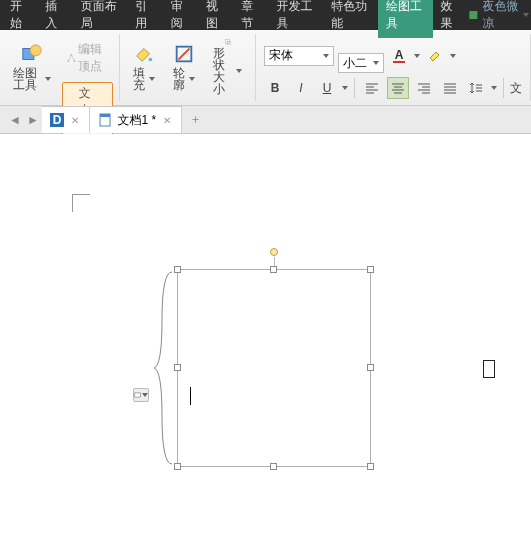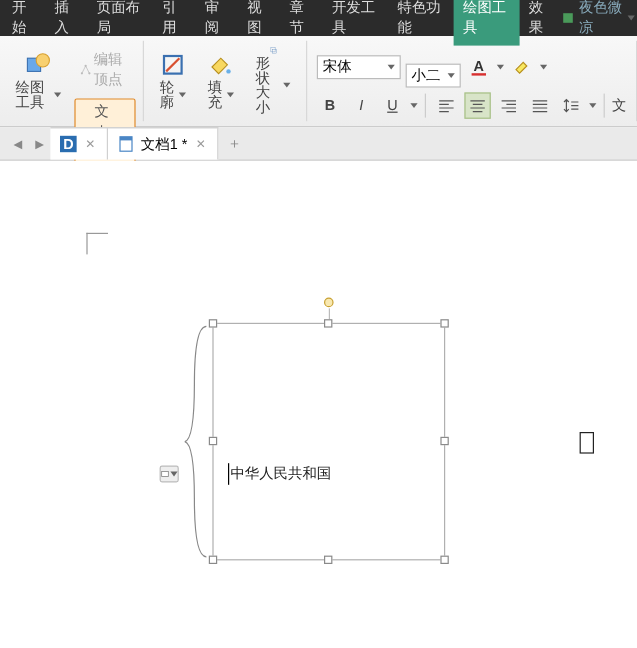--- a/index.html
+++ b/index.html
@@ -113,35 +113,35 @@
           <span class="caret"></span>
         </div>
       </div>
     </div>
   </div>
 
   <div class="ribbon-group">
     <div class="ribbon-row">
       <div class="btn-big" style="height:66px;">
         <svg class="icon" viewBox="0 0 24 24">
+            <path d="M4 14 L12 6 L18 12 L10 20 Z" fill="#f8d860" stroke="#b89020"></path>
+            <circle cx="19" cy="18" r="2" fill="#6ab0e8"></circle>
+          </svg>
+        <span class="lbl">
+            <span>填充</span>
+            <span class="caret"></span>
+          </span>
+      </div>
+      <div class="btn-big" style="height:66px;">
+        <svg class="icon" viewBox="0 0 24 24">
             <rect x="4" y="4" width="16" height="16" fill="none" stroke="#3a70b0" stroke-width="2"></rect>
             <path d="M6 18 L18 6" stroke="#d85030" stroke-width="2"></path>
           </svg>
         <span class="lbl">
             <span>轮廓</span>
-            <span class="caret"></span>
-          </span>
-      </div>
-      <div class="btn-big" style="height:66px;">
-        <svg class="icon" viewBox="0 0 24 24">
-            <path d="M4 14 L12 6 L18 12 L10 20 Z" fill="#f8d860" stroke="#b89020"></path>
-            <circle cx="19" cy="18" r="2" fill="#6ab0e8"></circle>
-          </svg>
-        <span class="lbl">
-            <span>填充</span>
             <span class="caret"></span>
           </span>
       </div>
       <div class="btn-big" style="height:66px;">
         <svg class="icon" viewBox="0 0 24 24">
             <rect x="3" y="3" width="14" height="14" fill="none" stroke="#3a70b0"></rect>
             <rect x="9" y="9" width="12" height="12" fill="none" stroke="#3a70b0"></rect>
           </svg>
         <span class="lbl">
             <span>形状大小</span>
@@ -257,18 +257,18 @@
     <div class="rotate"></div>
     <div class="handle h-nw"></div>
     <div class="handle h-n"></div>
     <div class="handle h-ne"></div>
     <div class="handle h-w"></div>
     <div class="handle h-e"></div>
     <div class="handle h-sw"></div>
     <div class="handle h-s"></div>
     <div class="handle h-se"></div>
     <div class="textbox-content">
-      <span class="cursor-caret"></span><span>中华人民共和国</span>
+      <span class="cursor-caret"></span>
     </div>
   </div>
 
   <div class="scroll-ind"></div>
 </div>
 
 </body></html>

